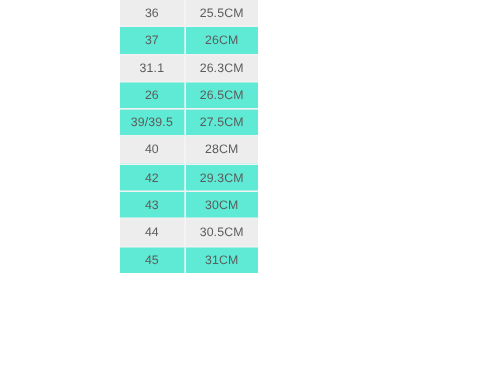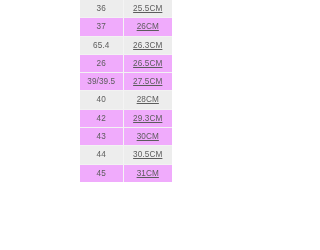--- a/index.html
+++ b/index.html
@@ -37,24 +37,23 @@
     font-size: 8.2px;
     color: #5c5c5c;
     letter-spacing: 0.1px;
     line-height: 17.3px;
     white-space: nowrap;
     border-right: 1px solid #f4f4f4;
     border-bottom: 1px solid #f2f2f2;
   }
   #size-table td.cm-cell {
     border-right: none;
-    text-decoration: underline;
   }
   #size-table tr.row-a td { background: #ededed; }
-  #size-table tr.row-b td { background: #f0abfc; }
+  #size-table tr.row-b td { background: #5eead4; }
   #size-table tr:last-child td { border-bottom: none; }
 </style>
 </head>
 <body>
 
 <div id="page">
   <table id="size-table">
     <colgroup>
       <col class="c-eu">
       <col class="c-cm">
@@ -62,21 +61,21 @@
     <tbody id="table-body">
         <tr class="row-a">
           <td class="size-cell">36</td>
           <td class="cm-cell">25.5CM</td>
         </tr>
         <tr class="row-b">
           <td class="size-cell">37</td>
           <td class="cm-cell">26CM</td>
         </tr>
         <tr class="row-a">
-          <td class="size-cell">65.4</td>
+          <td class="size-cell">31.1</td>
           <td class="cm-cell">26.3CM</td>
         </tr>
         <tr class="row-b">
           <td class="size-cell">26</td>
           <td class="cm-cell">26.5CM</td>
         </tr>
         <tr class="row-b">
           <td class="size-cell">39/39.5</td>
           <td class="cm-cell">27.5CM</td>
         </tr>

